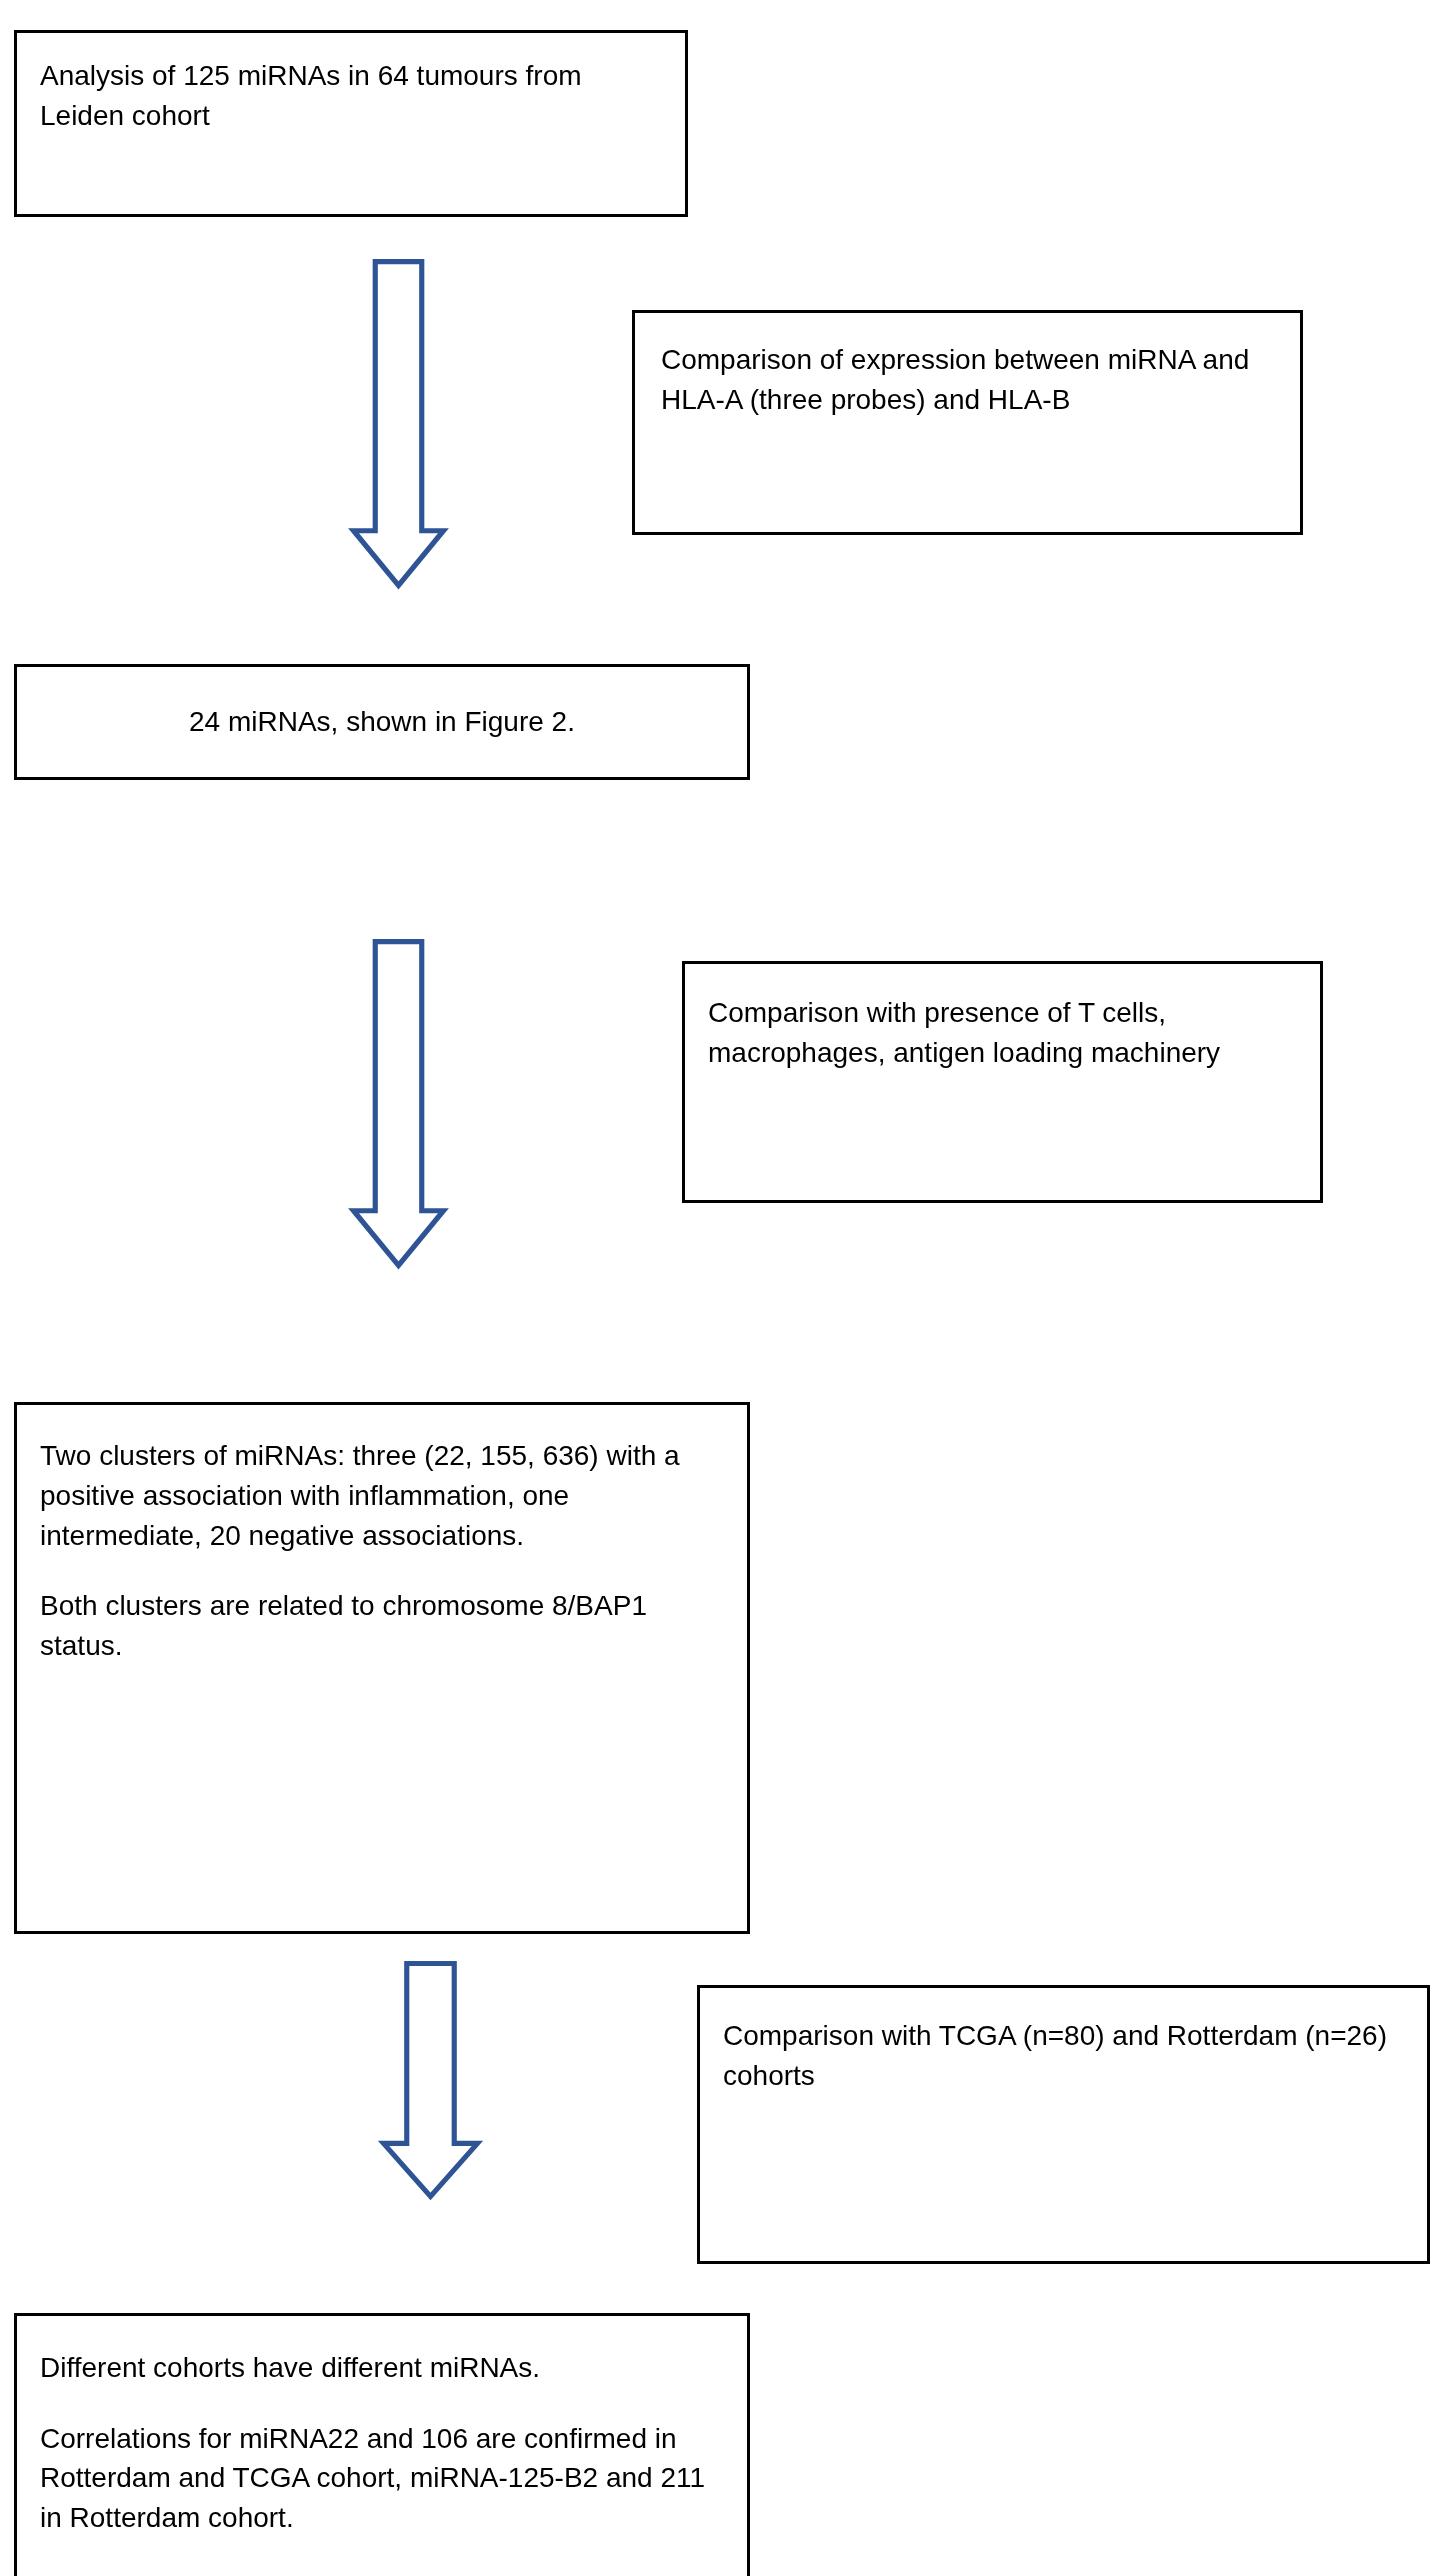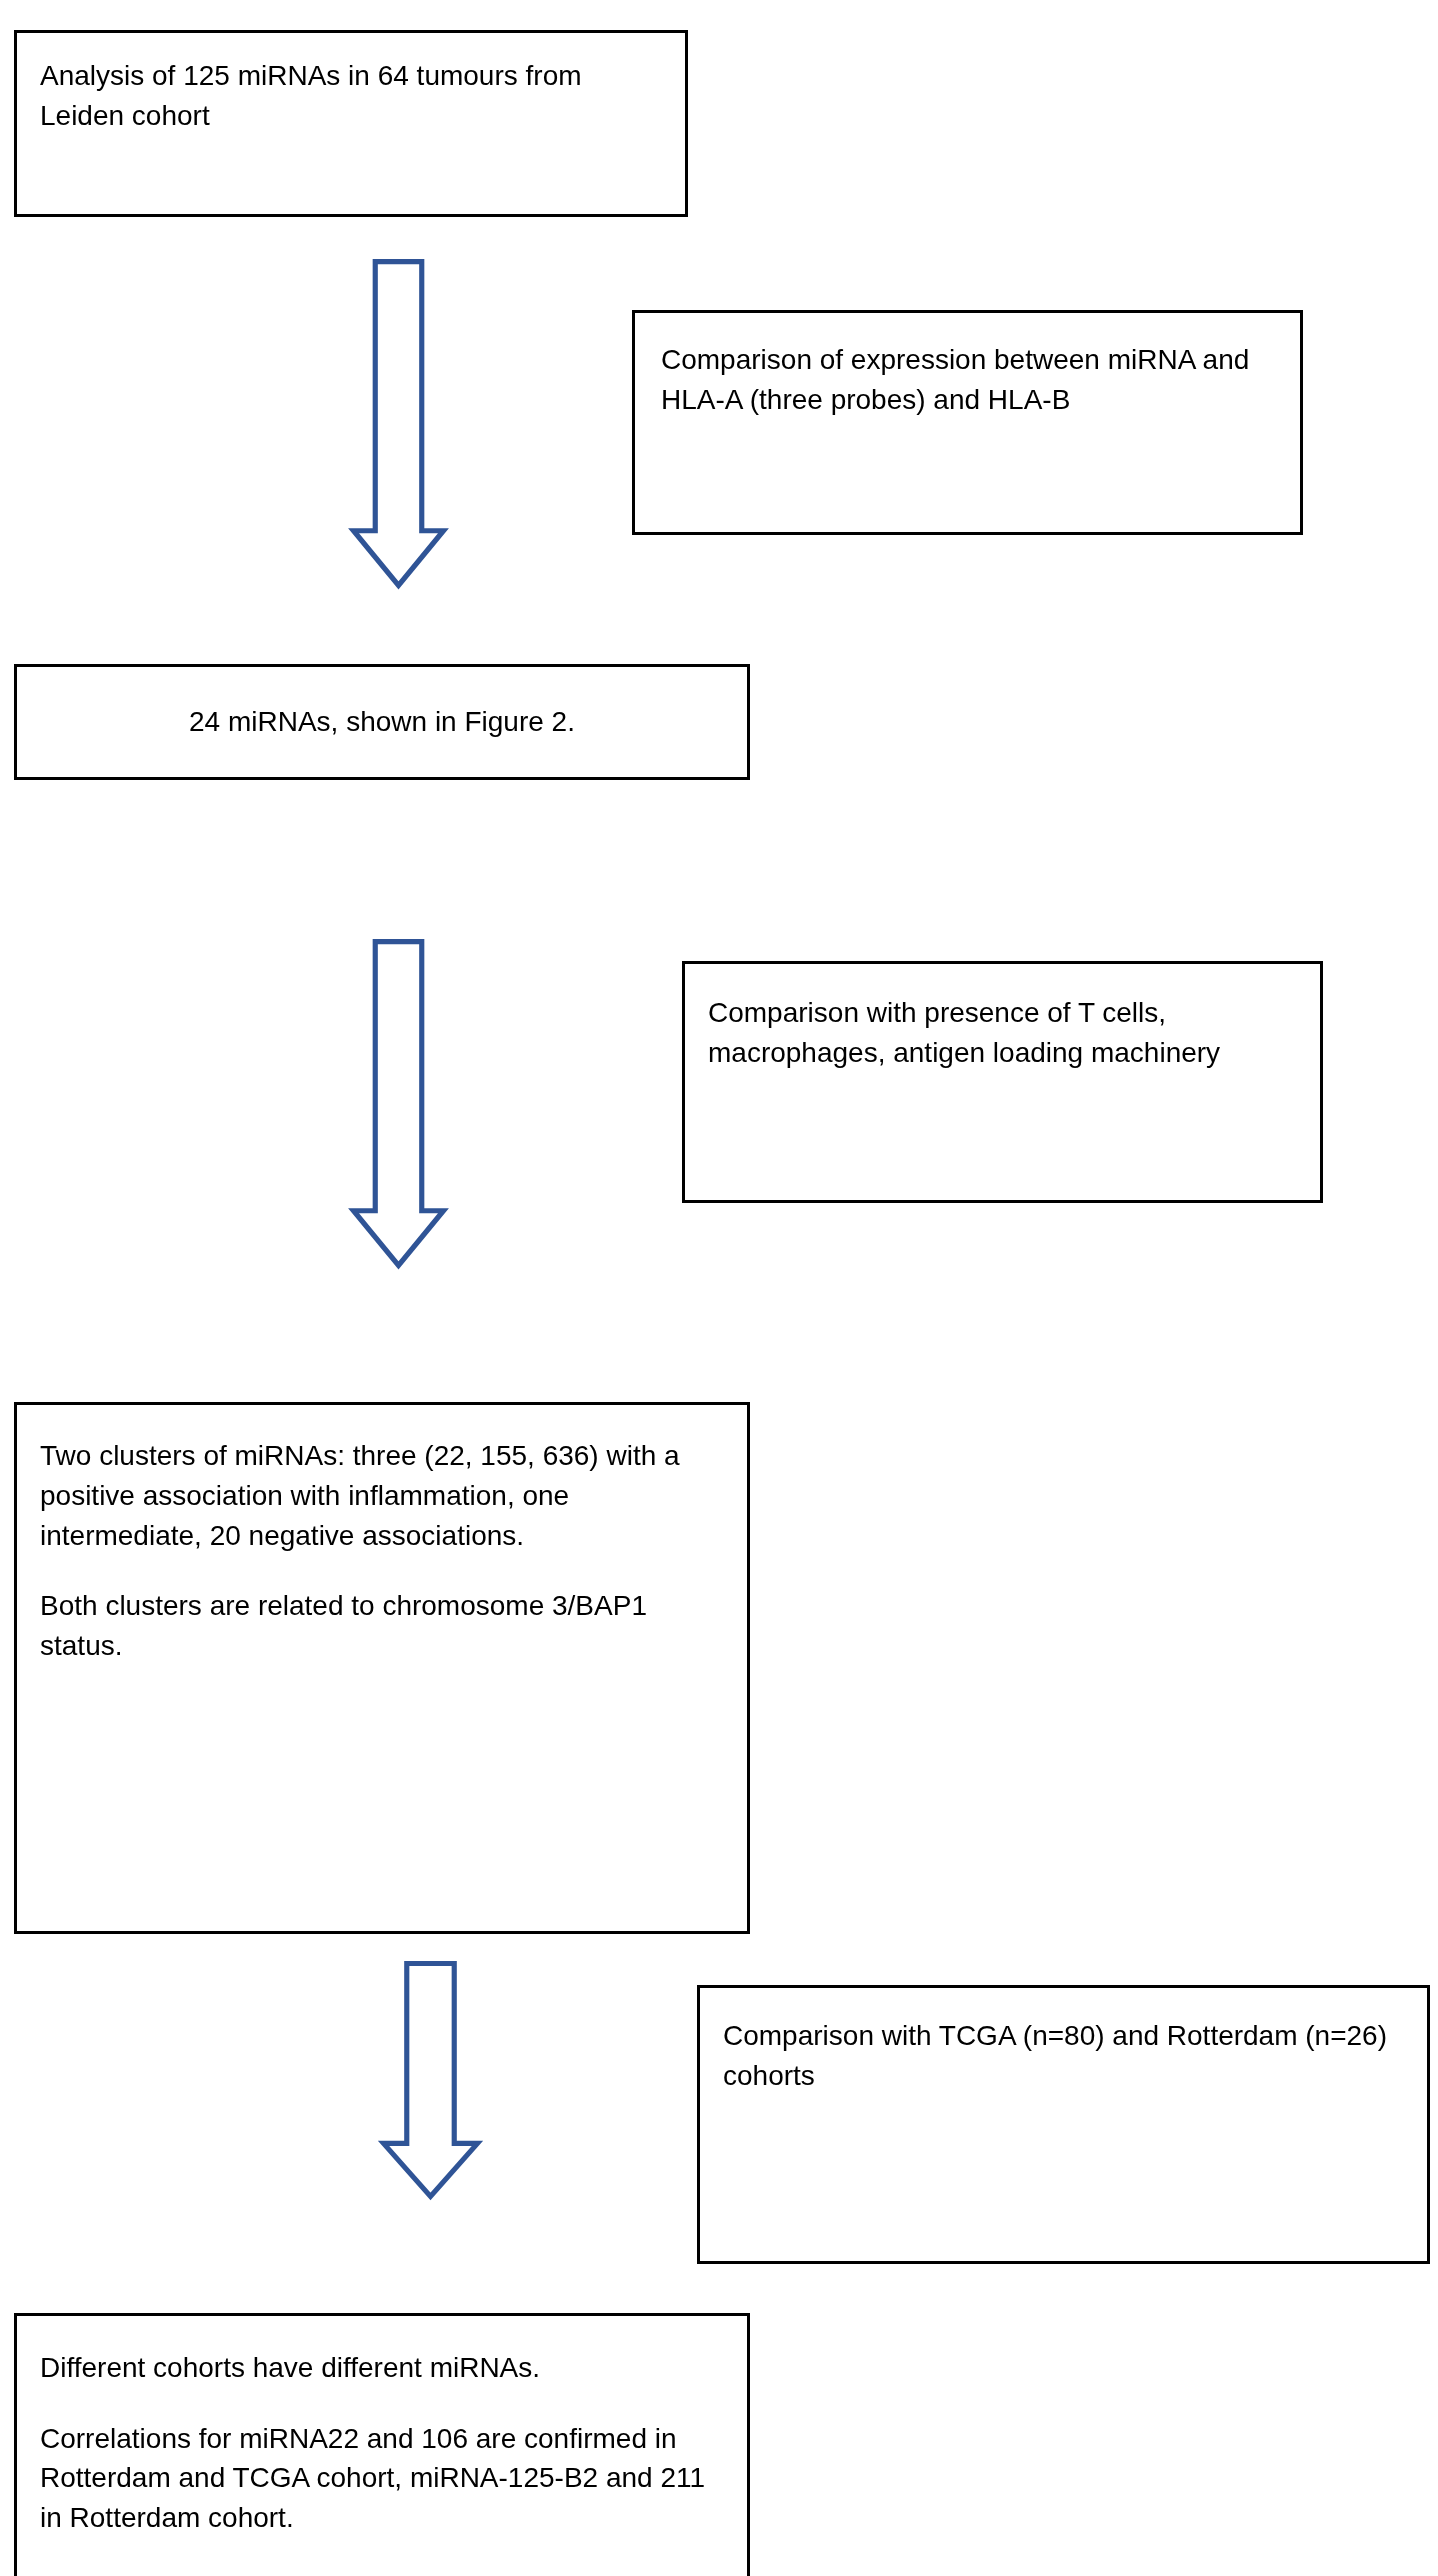--- a/index.html
+++ b/index.html
@@ -75,21 +75,21 @@
       <polygon points="45,3 135,3 135,525 177,525 90,631 3,525 45,525" fill="#FFFFFF" stroke="#2F5496" stroke-width="10" stroke-linejoin="miter"></polygon>
     </svg>
   </div>
 
   <div class="flow-box" style="left:682px; top:961px; width:641px; height:242px; padding:29px 23px 0 23px;">
     <div class="box-text box-para">Comparison with presence of T cells, macrophages, antigen loading machinery</div>
   </div>
 
   <div class="flow-box" style="left:14px; top:1402px; width:736px; height:532px; padding:31px 23px 0 23px;">
     <div class="box-text box-para">Two clusters of miRNAs: three (22, 155, 636) with a positive association with inflammation, one intermediate, 20 negative associations.</div>
-    <div class="box-text box-para">Both clusters are related to chromosome 3/BAP1 status.</div>
+    <div class="box-text box-para">Both clusters are related to chromosome 8/BAP1 status.</div>
   </div>
 
   <div class="arrow" style="left:382px; top:1962px; width:97px; height:237px;">
     <svg viewBox="0 0 188 460" preserveAspectRatio="none">
       <polygon points="48,3 140,3 140,352 185,352 94,455 3,352 48,352" fill="#FFFFFF" stroke="#2F5496" stroke-width="10" stroke-linejoin="miter"></polygon>
     </svg>
   </div>
 
   <div class="flow-box" style="left:697px; top:1985px; width:733px; height:279px; padding:28px 23px 0 23px;">
     <div class="box-text box-para">Comparison with TCGA (n=80) and Rotterdam (n=26) cohorts</div>

